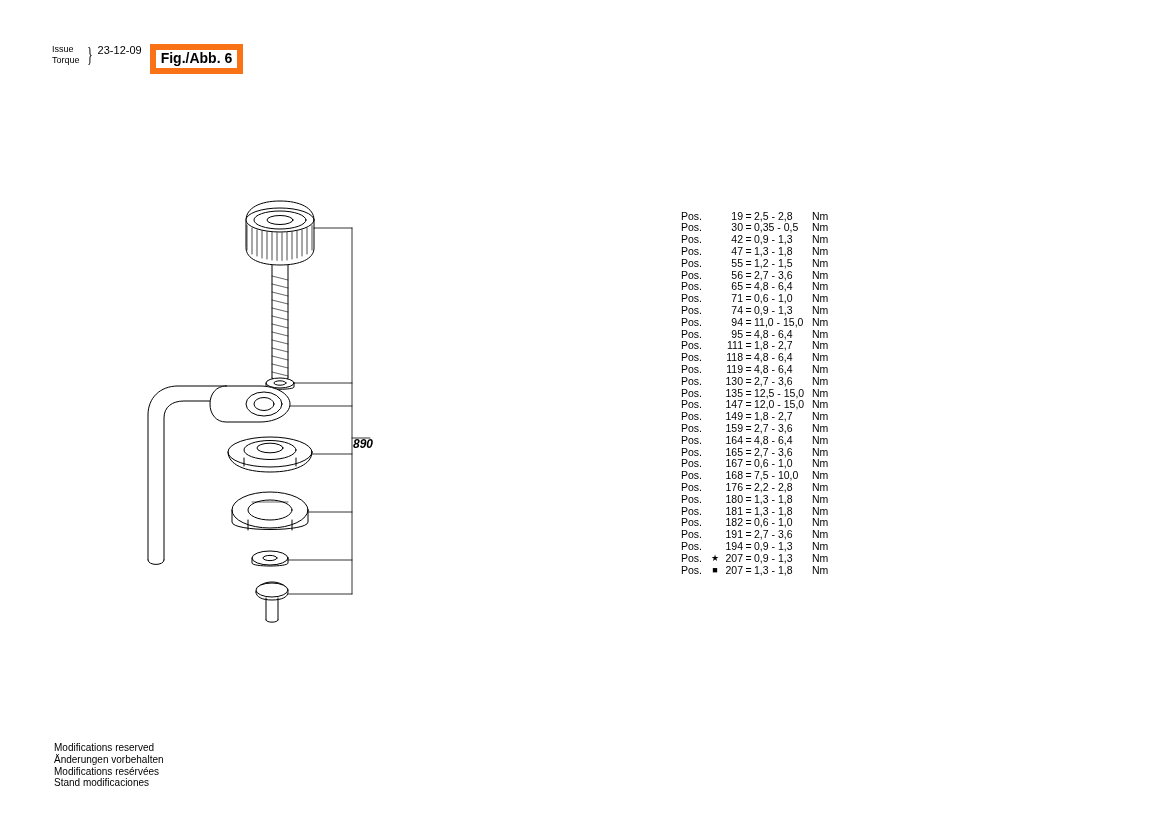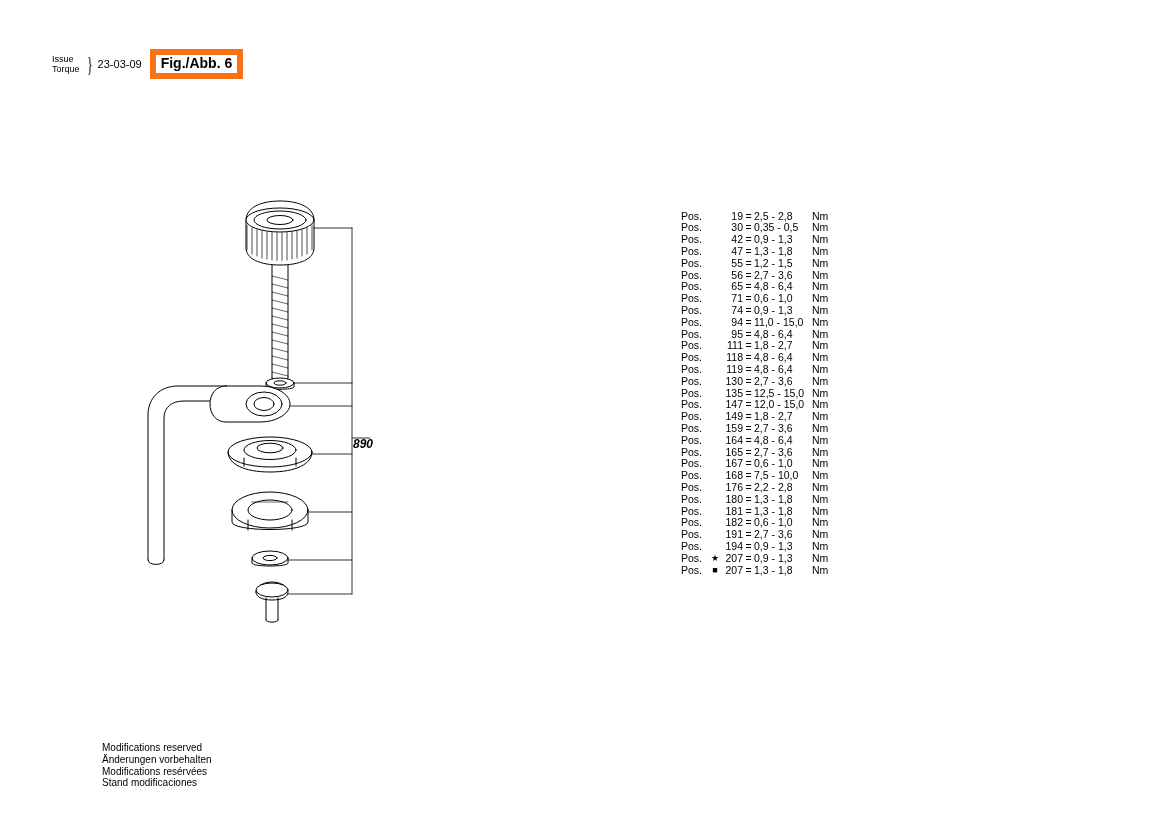--- a/index.html
+++ b/index.html
@@ -23,22 +23,21 @@
     top: 44px;
     width: 420px;
   }
   #part-number {
     font-size: 11px;
     letter-spacing: 0.4px;
     line-height: 13px;
   }
   #issue-row {
     display: flex;
-    align-items: center;
-    margin-top: 5px;
+    align-items: flex-start;
   }
   #issue-labels {
     font-size: 9px;
     line-height: 10.5px;
     width: 33px;
   }
   #issue-brace {
     font-size: 20px;
     line-height: 20px;
     margin: 0 2px 0 0;
@@ -95,41 +94,40 @@
     font-style: italic;
   }
 
   
   #footer {
     position: absolute;
     left: 54px;
     top: 742px;
     font-size: 10px;
     line-height: 11.8px;
-    margin-left: 48px;
   }
 
   
   #drawing {
     position: absolute;
     left: 130px;
     top: 180px;
   }
 </style>
 </head>
 <body>
 
 <div id="header">
   <div id="issue-row">
     <div id="issue-labels">
       <div>Issue</div>
       <div>Torque</div>
     </div>
     <div id="issue-brace">}</div>
-    <div id="issue-date">23-03-09</div>
+    <div id="issue-date">23-12-09</div>
     <div id="fig-box">Fig./Abb. 6</div>
   </div>
 </div>
 
 <div id="drawing">
   <svg width="420" height="460" viewBox="0 0 420 460" xmlns="http://www.w3.org/2000/svg">
     <g fill="none" stroke="#000" stroke-width="1" stroke-linejoin="round" stroke-linecap="round">
 
       <g>
         <path d="M116 40 C116 28 130 21 150 21 C170 21 184 28 184 40 L184 68 C184 79 170 85 150 85 C130 85 116 79 116 68 Z" fill="#ffffff"></path>

